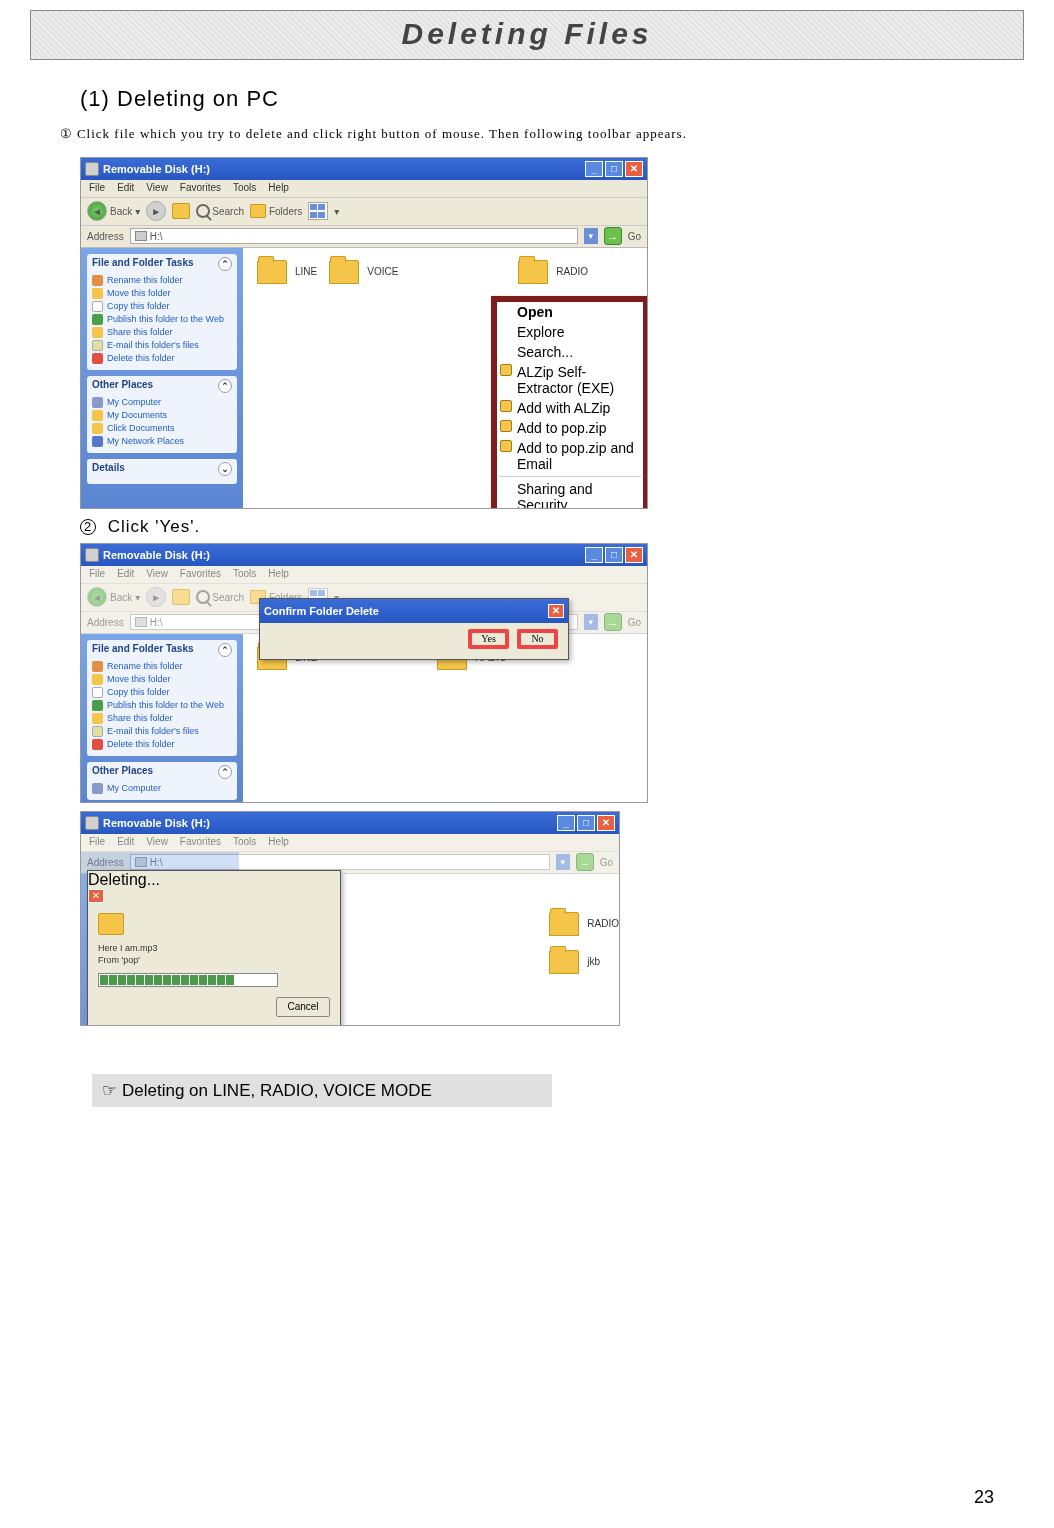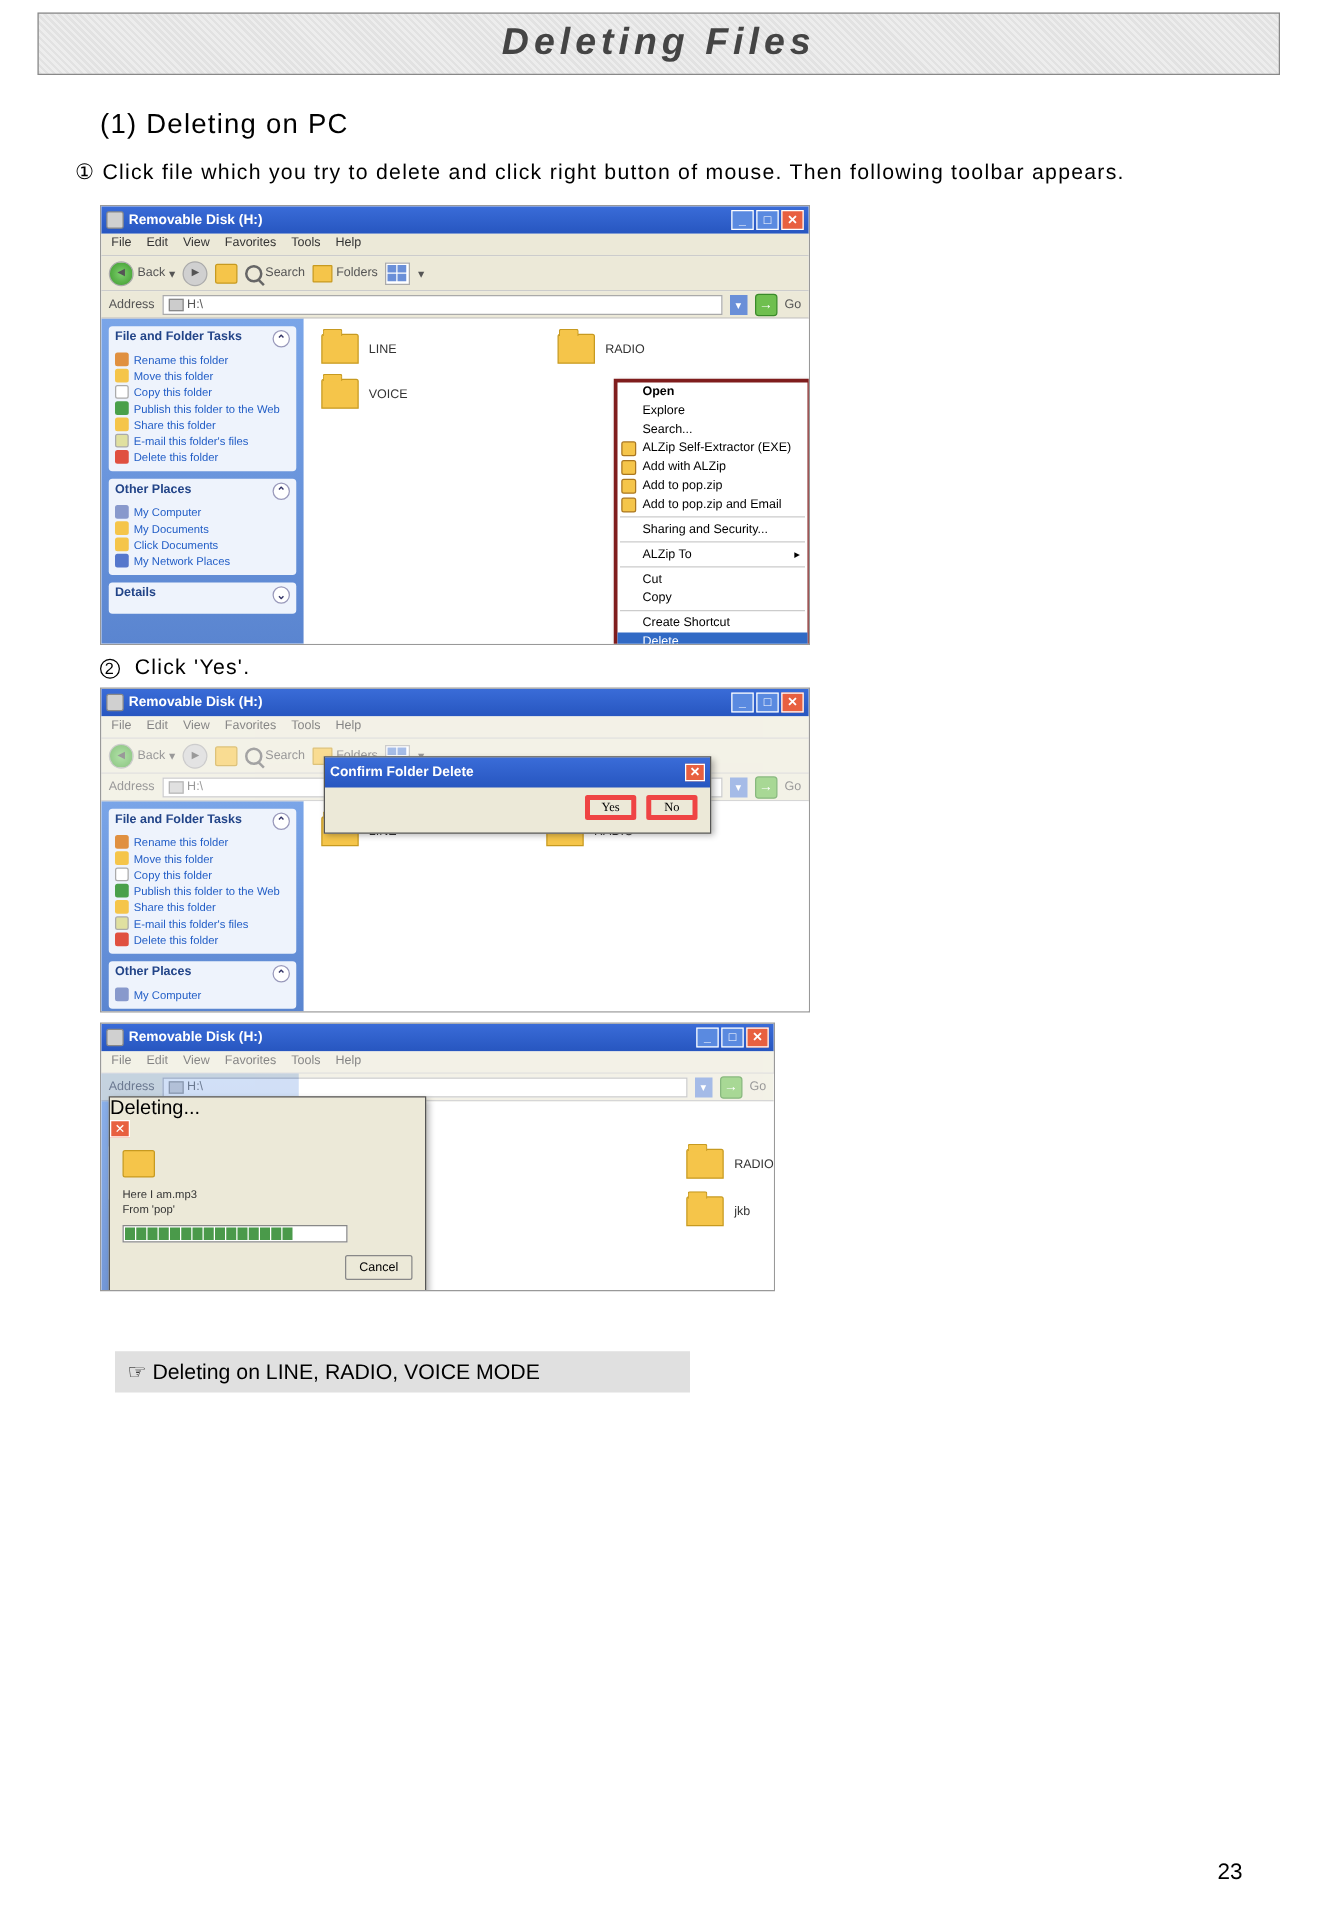--- a/index.html
+++ b/index.html
@@ -29,25 +29,26 @@
     }
     .content {
       padding: 16px 60px 0 60px;
     }
     .subtitle {
       font-size: 22px;
       margin: 10px 0 10px 20px;
       letter-spacing: 1px;
     }
     .para {
-      font-size: 17px;
+      font-size: 13px;
       line-height: 1.9;
       letter-spacing: 1px;
       margin: 6px 0 10px 0;
       text-align: justify;
+      font-family: Liberation Serif, serif;
     }
     .step-label {
       font-size: 17px;
       margin: 8px 0 6px 20px;
       letter-spacing: 1px;
     }
     .circled {
       display: inline-block;
       font-size: 13px;
       border: 1px solid #000;
@@ -150,28 +151,28 @@
     .si-email { background:#e0e0a0; border:1px solid #aaa;}
     .si-delete { background:#e05040;}
     .si-comp { background:#8899cc;}
     .si-docs { background:#f5c54a;}
     .si-shared { background:#f5c54a;}
     .si-net { background:#5577cc;}
     .main-pane {
       flex:1; background:#fff; padding:12px 0 0 14px; position:relative;
     }
     .folder-row { display:flex; gap:120px;}
-    .folder-col { display:flex; flex-direction:column; gap:12px;}
+    .folder-col { display:flex; flex-direction:row; gap:12px;}
     .folder-item { display:flex; align-items:center; gap:8px;}
     .folder-icon { width:30px; height:24px; background:#f5c54a; border:1px solid #c79a20; border-radius:2px 2px 0 0; position:relative;}
     .folder-icon::before { content:""; position:absolute; top:-5px; left:0; width:14px; height:5px; background:#f5c54a; border:1px solid #c79a20; border-bottom:none; border-radius:2px 2px 0 0;}
     .folder-label { font-size:10px; color:#333;}
     .context-menu {
-      position:absolute; top:48px; left:248px; width:158px; background:#fff; border:3px solid #7f1d1d;
-      font-size:10px; color:#000; box-shadow:2px 2px 4px rgba(0,0,0,0.3);
+      position:absolute; top:48px; left:248px; width:158px; background:#fff; border:6px solid #7f1d1d;
+      font-size:14px; color:#000; box-shadow:2px 2px 4px rgba(0,0,0,0.3);
     }
     .cm-item { padding:2px 8px 2px 20px; position:relative; border-bottom:0;}
     .cm-item.bold { font-weight:bold;}
     .cm-sep { height:1px; background:#ccc; margin:2px 2px;}
     .cm-item.sel { background:#316ac5; color:#fff;}
     .cm-item.arrow::after { content:"▸"; position:absolute; right:6px; font-size:9px;}
     .cm-ico { position:absolute; left:3px; top:2px; width:12px; height:12px; border-radius:2px;}
     .cm-ico.alz { background:#f5c54a; border:1px solid #aa7720;}
     
     .dialog {

